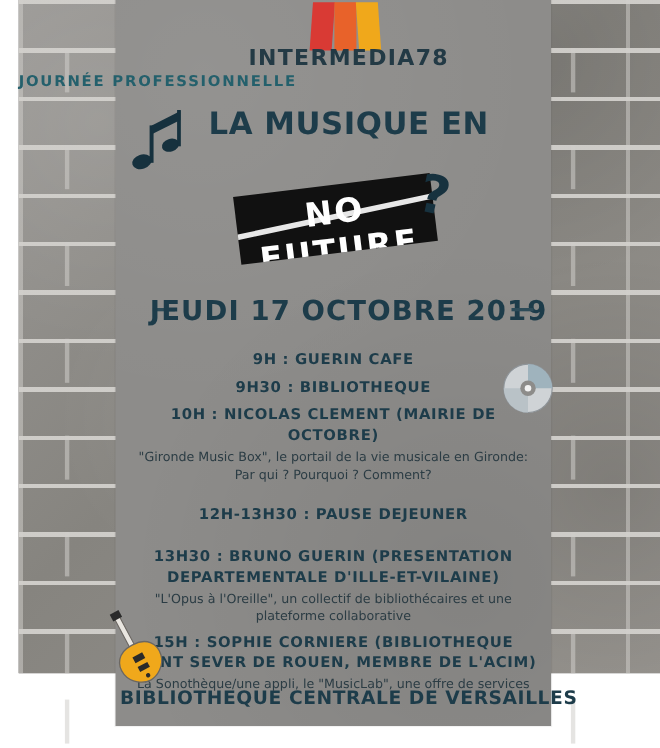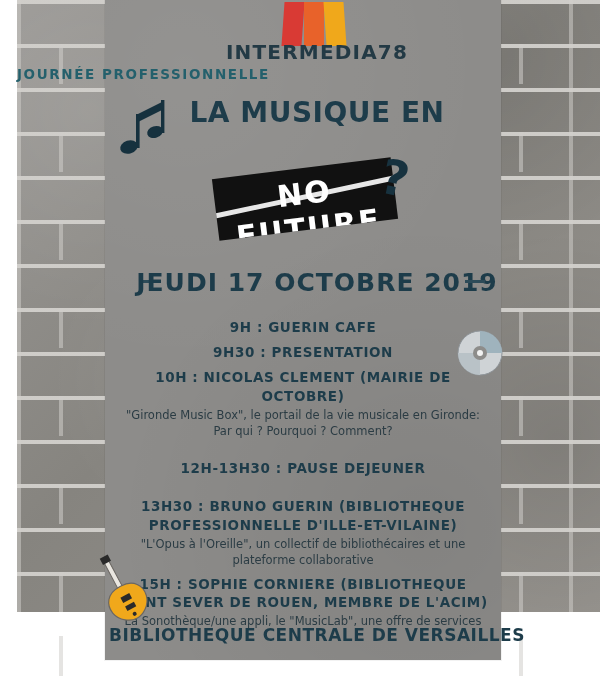--- a/index.html
+++ b/index.html
@@ -307,33 +307,33 @@
       <circle cx="23" cy="23" r="7" fill="#8d8c8a"></circle>
       <circle cx="23" cy="23" r="3" fill="#f2f2f2"></circle>
     </svg>
   </div>
 
   <div id="program">
     <div class="slot">
       <div class="slot-head">9H : GUERIN CAFE</div>
     </div>
     <div class="slot">
-      <div class="slot-head">9H30 : PRESENTATION</div>
+      <div class="slot-head">9H30 : BIBLIOTHEQUE</div>
     </div>
     <div class="slot">
       <div class="slot-head">10H : NICOLAS CLEMENT (MAIRIE DE OCTOBRE)</div>
       <div class="slot-desc">"Gironde Music Box", le portail de la vie musicale en Gironde: Par qui ? Pourquoi ? Comment?</div>
     </div>
     <div class="gap-lg"></div>
     <div class="slot">
       <div class="slot-head">12H-13H30 : PAUSE DEJEUNER</div>
     </div>
     <div class="gap-lg"></div>
     <div class="slot">
-      <div class="slot-head">13H30 : BRUNO GUERIN (BIBLIOTHEQUE PROFESSIONNELLE D'ILLE-ET-VILAINE)</div>
+      <div class="slot-head">13H30 : BRUNO GUERIN (PRESENTATION DEPARTEMENTALE D'ILLE-ET-VILAINE)</div>
       <div class="slot-desc">"L'Opus à l'Oreille", un collectif de bibliothécaires et une plateforme collaborative</div>
     </div>
     <div class="slot">
       <div class="slot-head">15H : SOPHIE CORNIERE (BIBLIOTHEQUE SAINT SEVER DE ROUEN, MEMBRE DE L'ACIM)</div>
       <div class="slot-desc">La Sonothèque/une appli, le "MusicLab", une offre de services</div>
     </div>
   </div>
 
   <div id="guitar">
     <svg viewBox="0 0 62 76" width="62" height="76" aria-hidden="true">

